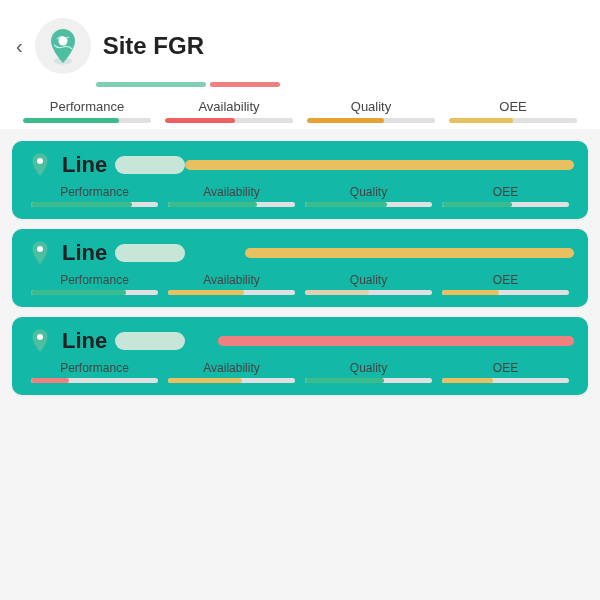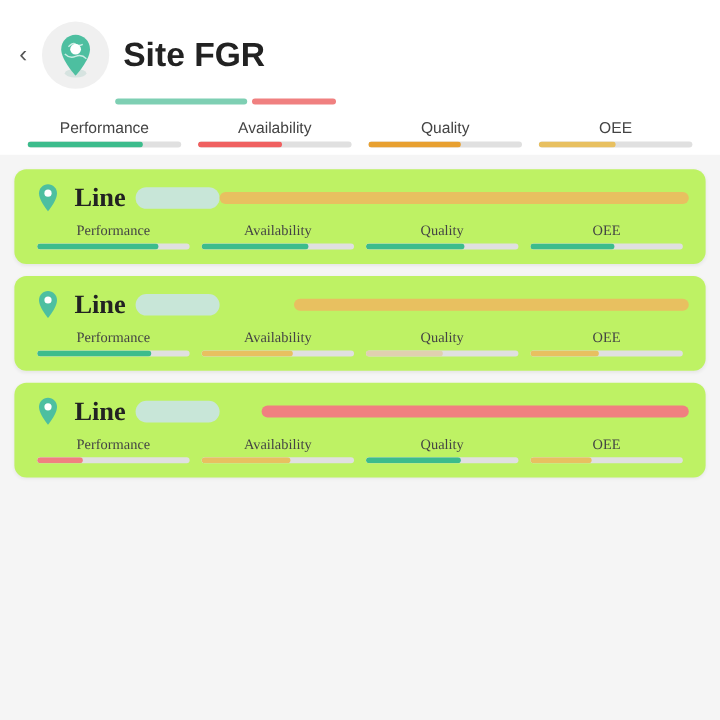--- a/index.html
+++ b/index.html
@@ -34,21 +34,21 @@
       width: 56px;
       height: 56px;
       background: #f0f0f0;
       border-radius: 50%;
       display: flex;
       align-items: center;
       justify-content: center;
     }
 
     .site-title {
-      font-size: 28px;
+      font-size: 24px;
       font-weight: 700;
       color: #222;
     }
 
     .header-bars {
       display: flex;
       gap: 4px;
       margin-left: 80px;
       margin-bottom: 4px;
     }
@@ -92,25 +92,24 @@
     }
 
     .line-cards {
       padding: 12px 12px;
       display: flex;
       flex-direction: column;
       gap: 10px;
     }
 
     .line-card {
-      background: #bef264;
+      background: #14b8a6;
       border-radius: 10px;
       padding: 10px 14px 12px 14px;
       box-shadow: 0 1px 3px rgba(0,0,0,0.06);
-      font-family: Liberation Serif, serif;
     }
 
     .line-header {
       display: flex;
       align-items: center;
       justify-content: space-between;
       margin-bottom: 6px;
     }
 
     .line-header-left {

